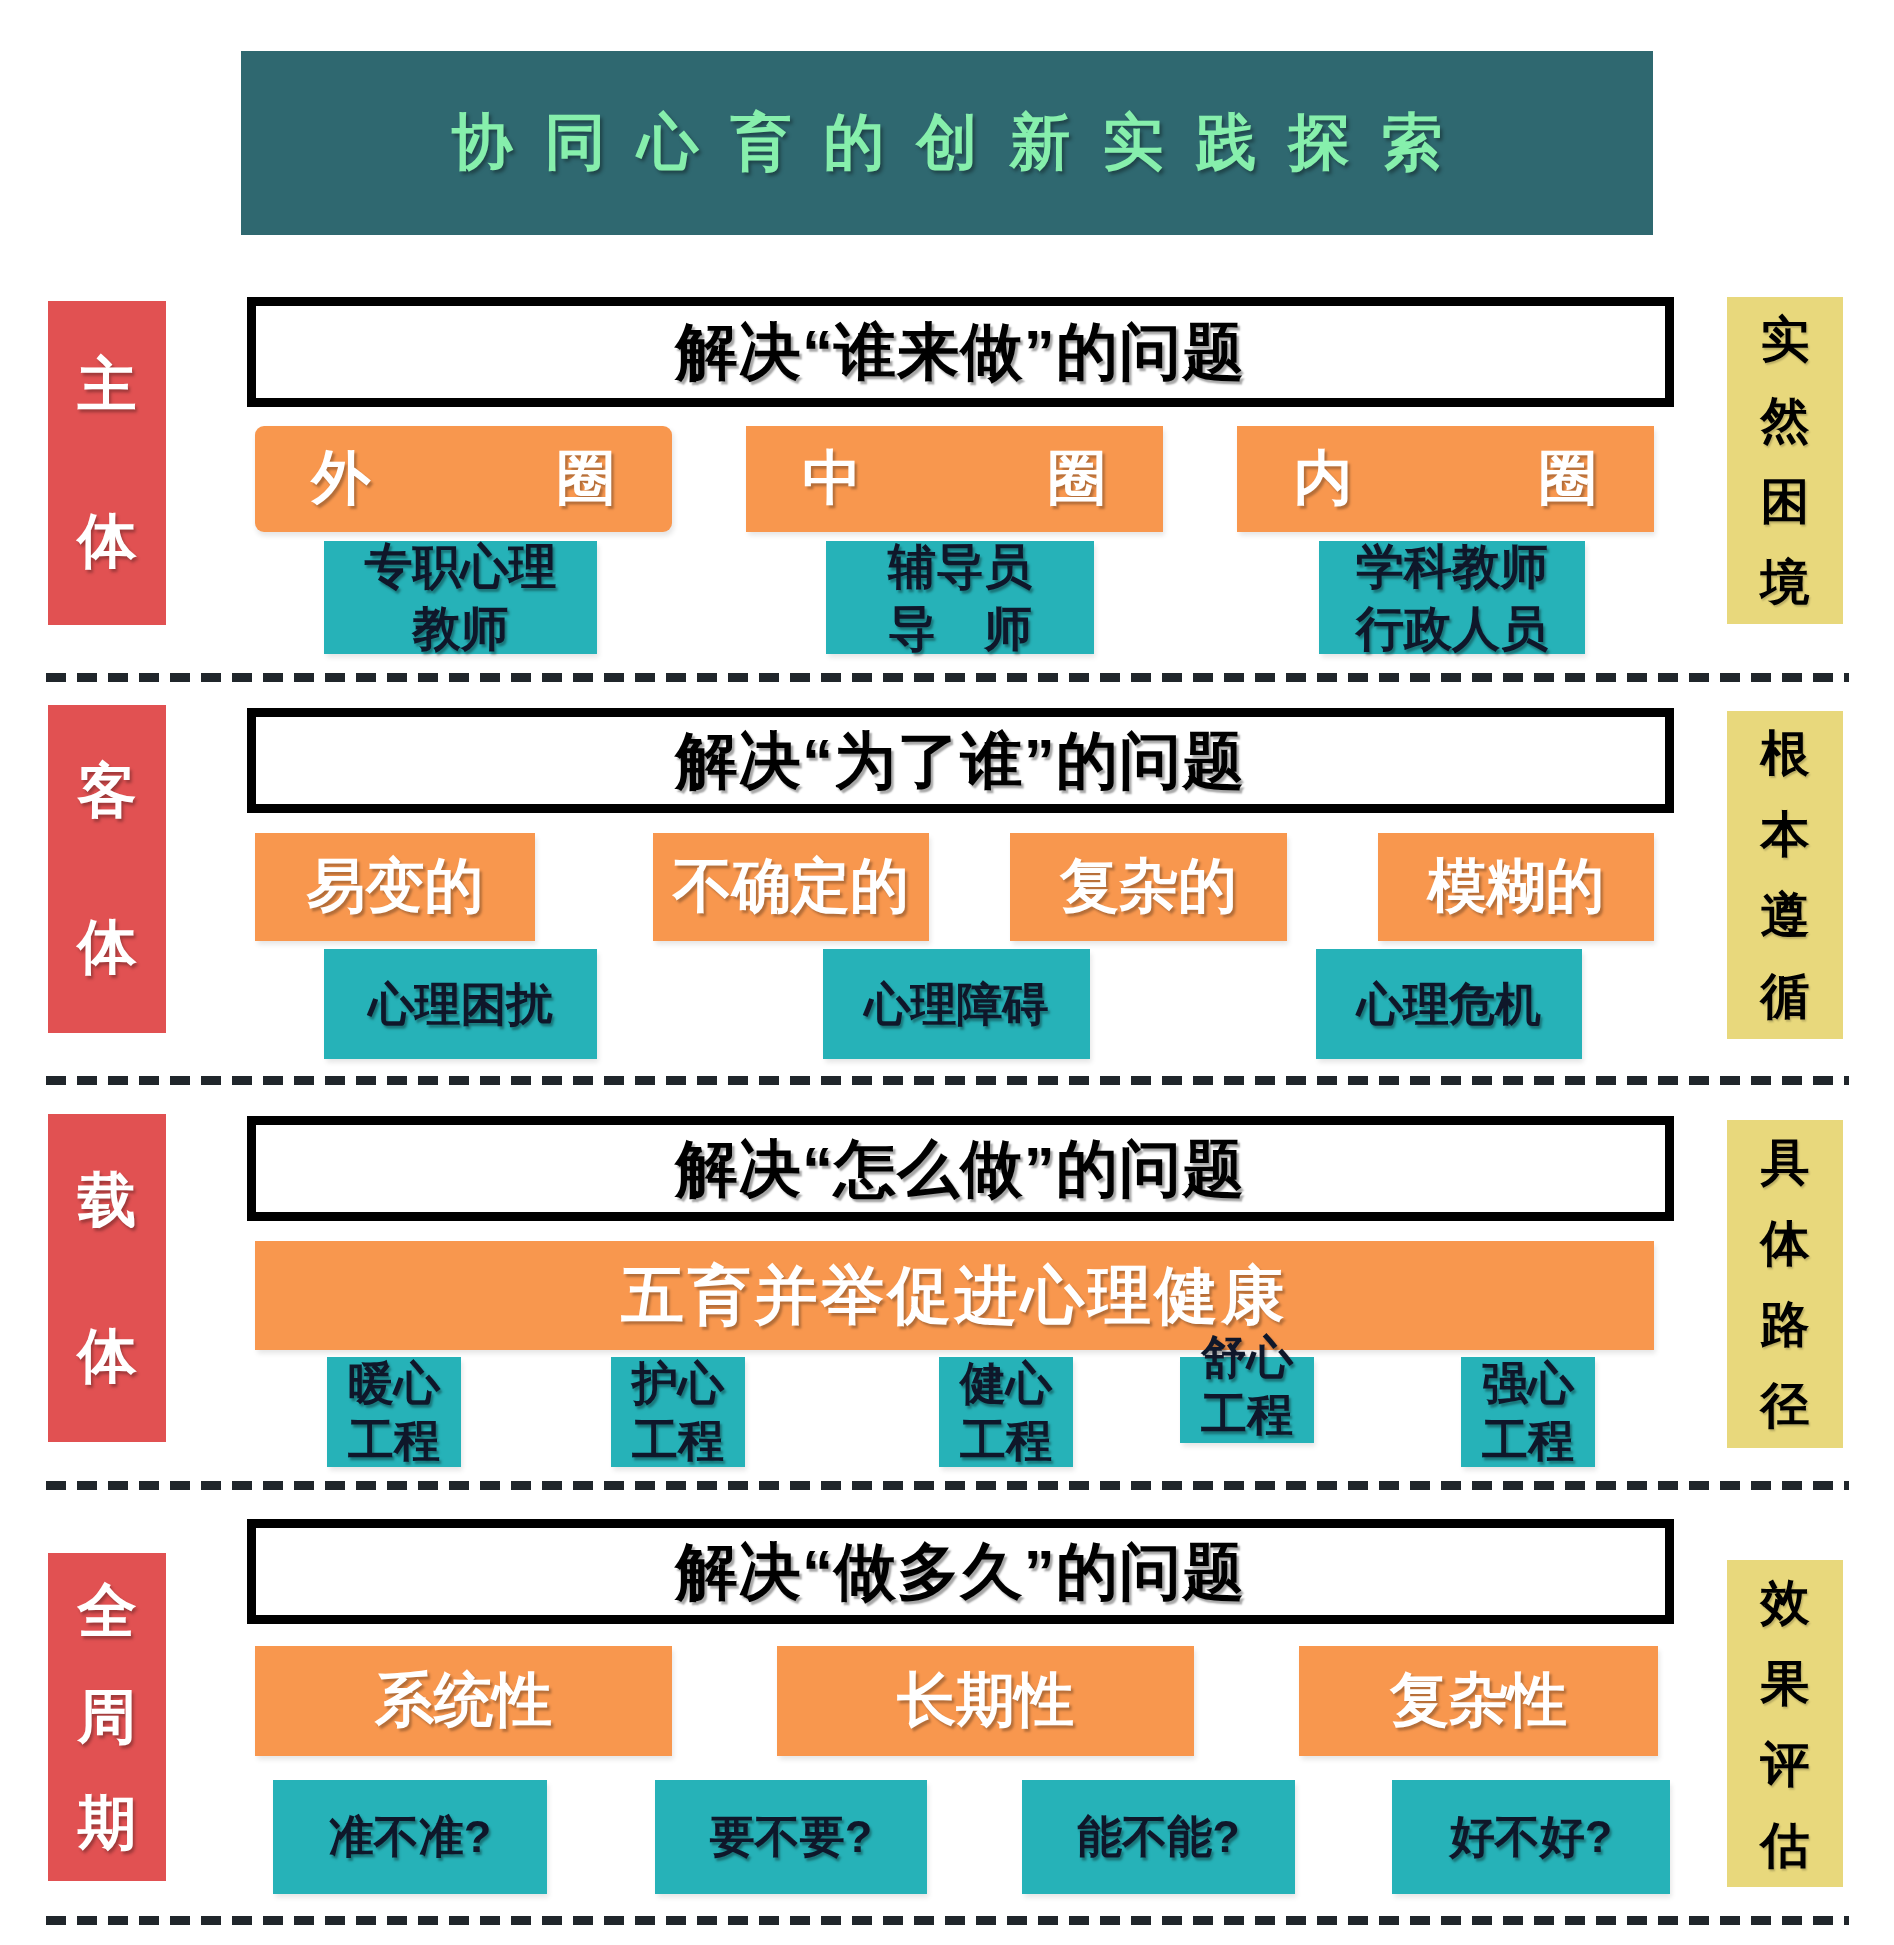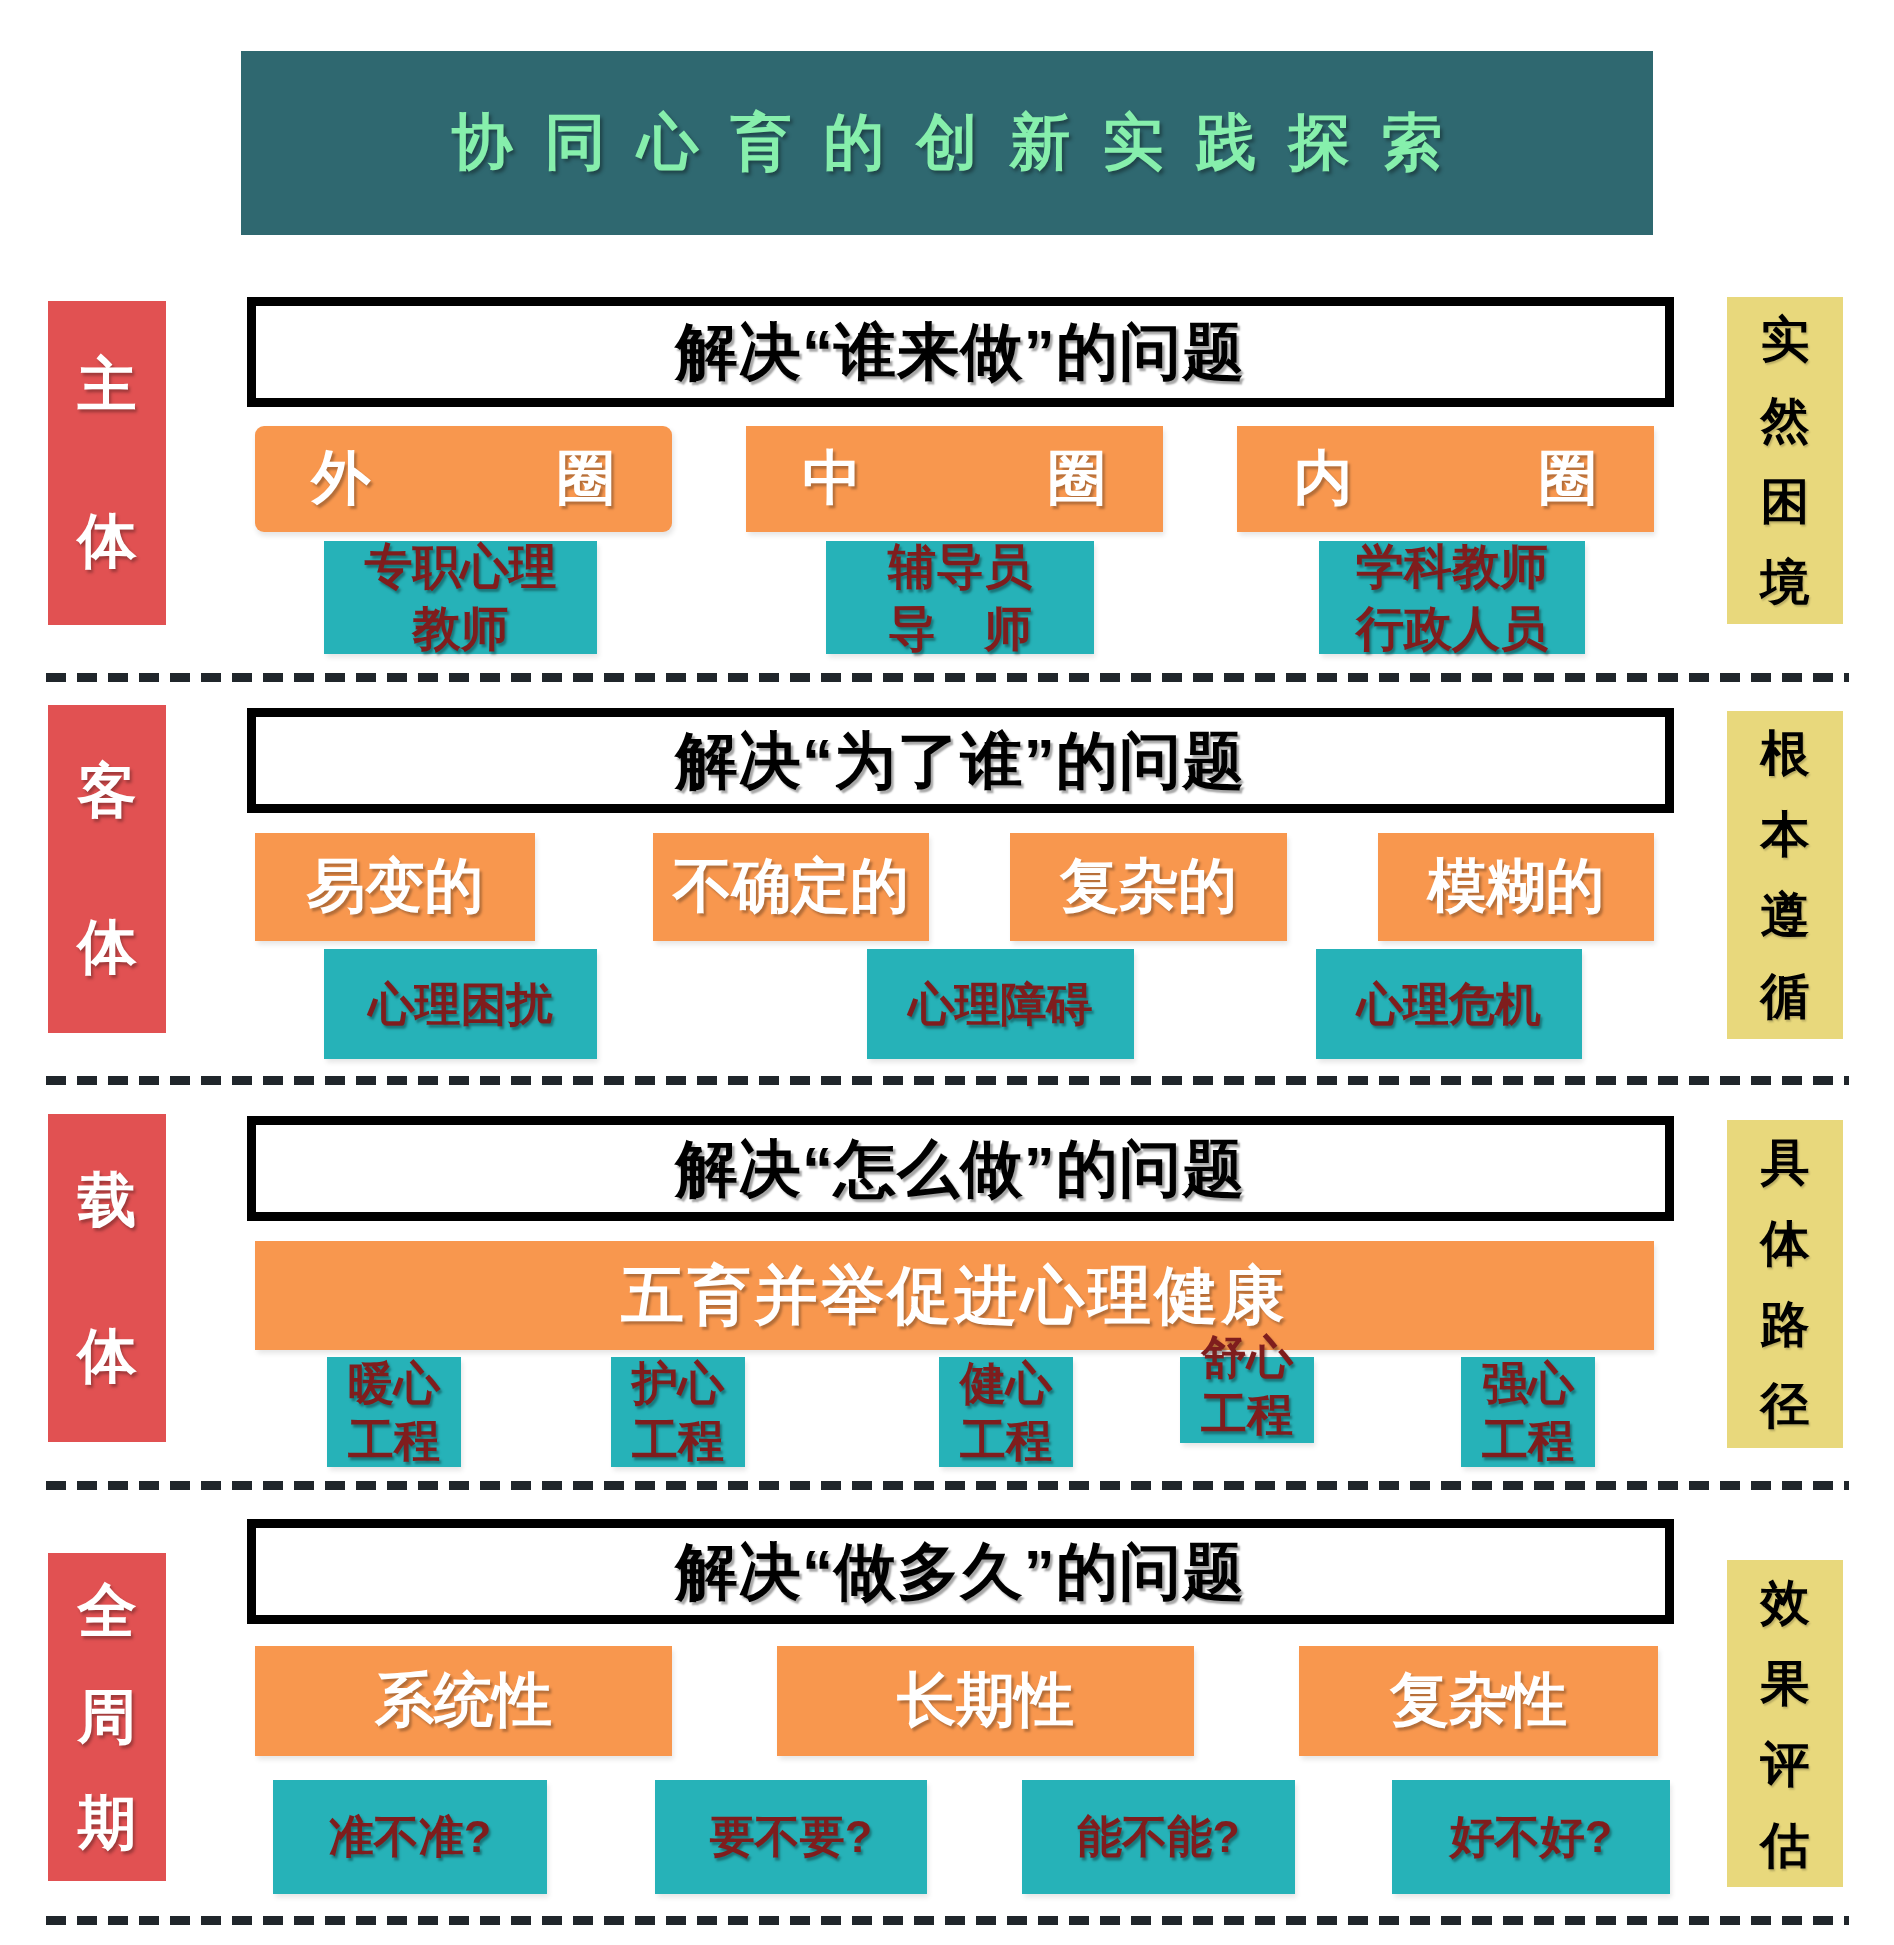--- a/index.html
+++ b/index.html
@@ -38,21 +38,21 @@
   .cat-box{background:#F8974E;display:flex;align-items:center;justify-content:center;
     box-shadow:1.9px 3.7px 5px rgba(0,0,0,0.10);}
   .cat-text{font-weight:900;font-size:59px;color:#ffffff;white-space:nowrap;
     text-shadow:2.5px 3.1px 2.5px rgba(0,0,0,0.28);}
   .cat-text.spread{letter-spacing:186px;padding-left:186px;}
   .cat-text.wide{font-size:63px;letter-spacing:3.7px;}
 
   
   .item-box{background:#26B2B8;display:flex;align-items:center;justify-content:center;
     box-shadow:1.9px 3.7px 5px rgba(0,0,0,0.10);}
-  .item-text{font-weight:900;color:#7f1d1d;text-align:center;white-space:pre-line;
+  .item-text{font-weight:900;color:#0f172a;text-align:center;white-space:pre-line;
     text-shadow:1.9px 3.1px 2.5px rgba(0,0,0,0.35);}
   .it-r1{font-size:48px;line-height:62px;}
   .it-r2{font-size:46px;line-height:56px;}
   .it-r3{font-size:46px;line-height:57px;}
   .it-r4{font-size:45px;line-height:56px;}
 </style>
 </head>
 <body>
 
 <div class="canvas">
@@ -114,21 +114,21 @@
   <div class="abs cat-box" style="left:1010px;top:833px;width:277px;height:108px;">
     <span class="cat-text">复杂的</span>
   </div>
   <div class="abs cat-box" style="left:1378px;top:833px;width:276px;height:108px;">
     <span class="cat-text">模糊的</span>
   </div>
 
   <div class="abs item-box" style="left:324px;top:949px;width:273px;height:110px;">
     <span class="item-text it-r2">心理困扰</span>
   </div>
-  <div class="abs item-box" style="left:823px;top:949px;width:267px;height:110px;margin-left:44px;">
+  <div class="abs item-box" style="left:823px;top:949px;width:267px;height:110px;">
     <span class="item-text it-r2">心理障碍</span>
   </div>
   <div class="abs item-box" style="left:1316px;top:949px;width:266px;height:110px;">
     <span class="item-text it-r2">心理危机</span>
   </div>
 
   <div class="abs side-label" style="left:1727px;top:711px;width:116px;height:328px;">根
 本
 遵
 循</div>

